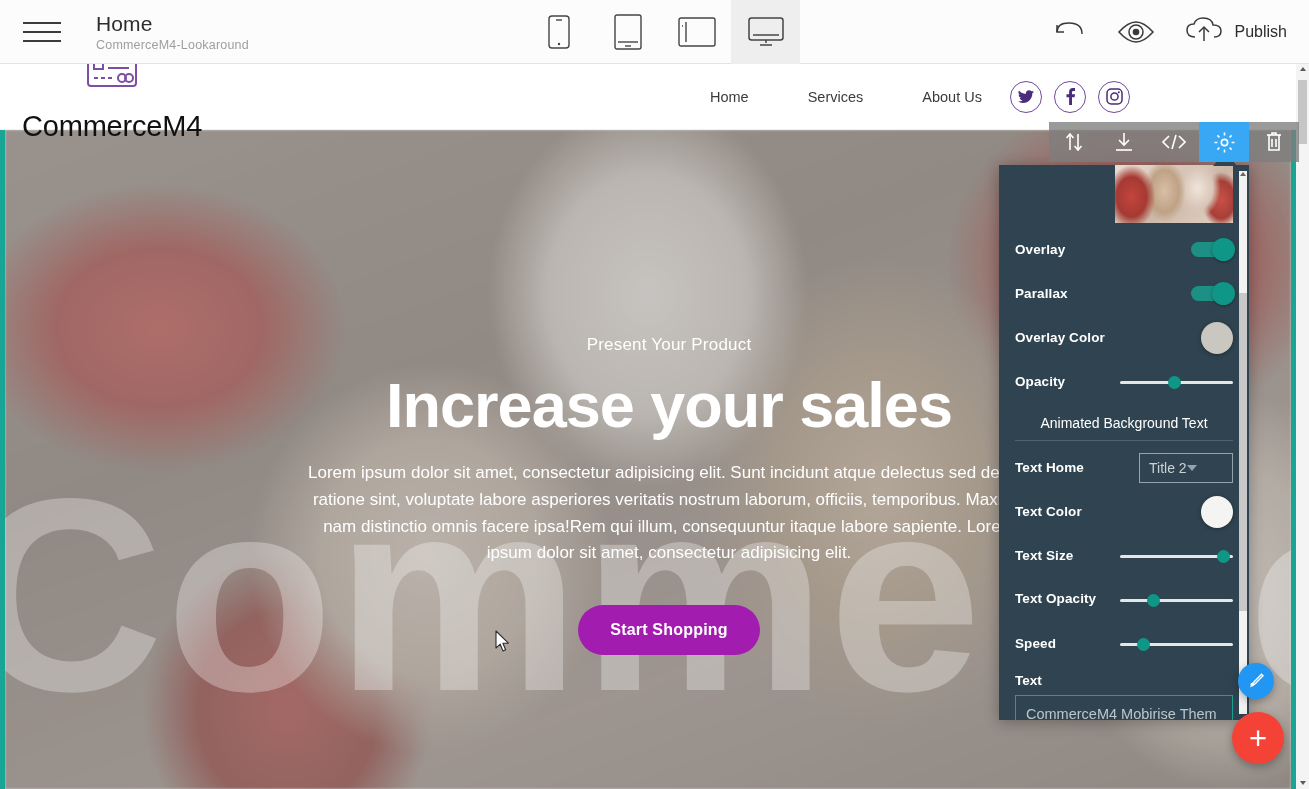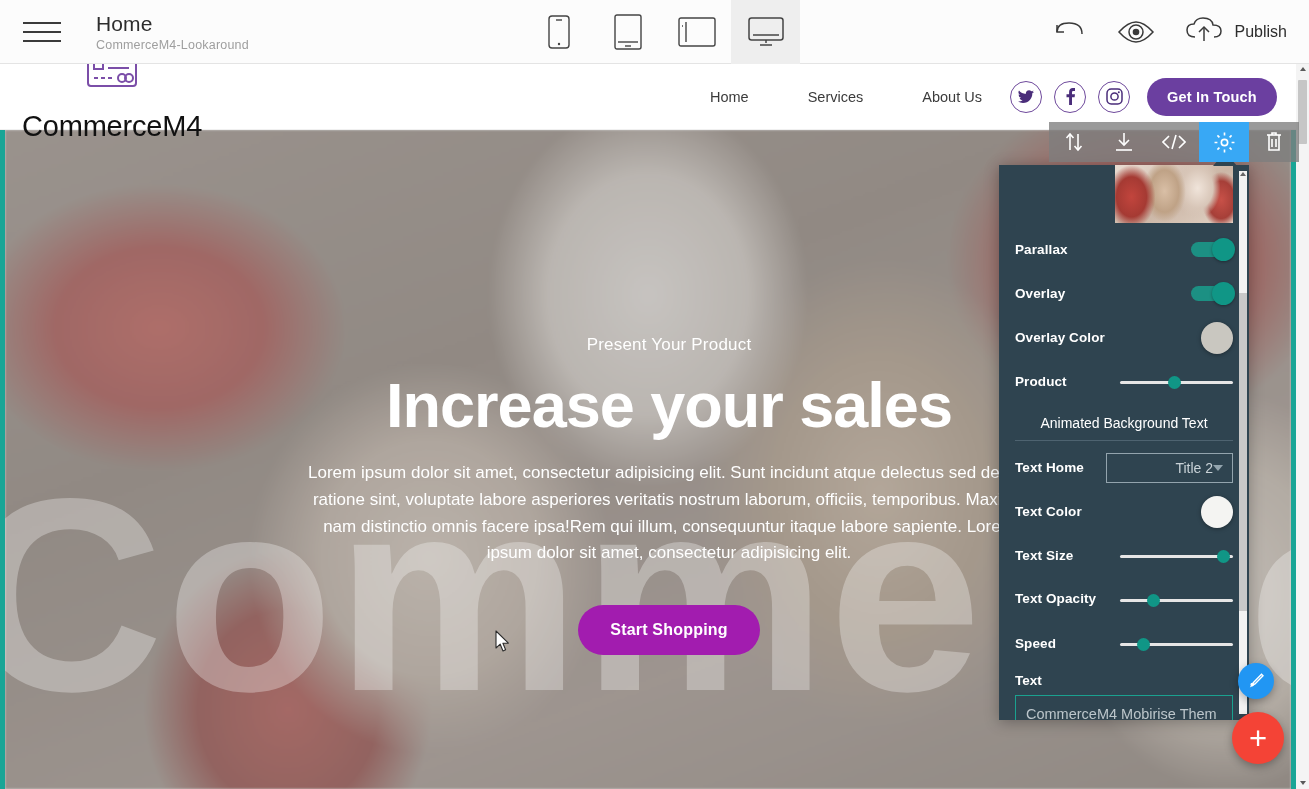--- a/index.html
+++ b/index.html
@@ -169,23 +169,23 @@
   .slider .thumb {
     position: absolute; top: 5px; width: 13px; height: 13px; border-radius: 50%;
     background: #109686;
   }
 
   .section-title {
     text-align: center; font-size: 14px; color: #fff; font-weight: 400;
     margin-top: 16px; padding-bottom: 9px; border-bottom: 1px solid #4e6370;
   }
   .select-box {
-    width: 127px; height: 30px; border: 1px solid #93a4ad; background: transparent;
+    width: 94px; height: 30px; border: 1px solid #93a4ad; background: transparent;
     color: #c9d2d7; font-size: 14px; display: flex; align-items: center;
-    justify-content: flex-end; padding: 0 9px; cursor: pointer;
+    justify-content: flex-start; padding: 0 9px; cursor: pointer;
   }
   .caret { width: 0; height: 0; border-left: 5px solid transparent;
     border-right: 5px solid transparent; border-top: 6px solid #93a4ad; }
   .text-label { font-size: 13.5px; color: #fff; font-weight: 700; margin-top: 12px; }
   .text-input {
     margin-top: 7px; width: 100%; height: 38px; background: transparent;
     border: 1px solid #1aa18f; color: #bcc6cb; font-size: 14.5px; padding: 0 10px;
     font-family: "Liberation Sans", sans-serif; outline: none;
   }
   .panel-scroll {
@@ -341,21 +341,20 @@
         </svg>
       </div>
       <div class="soc">
         <svg width="17" height="17" viewBox="0 0 17 17" fill="none" stroke="#4a2d7a" stroke-width="1.5">
           <rect x="1" y="1" width="15" height="15" rx="4.2"></rect>
           <circle cx="8.5" cy="8.5" r="3.6"></circle>
           <circle cx="12.8" cy="4.3" r="1" fill="#4a2d7a" stroke="none"></circle>
         </svg>
       </div>
     </div>
-    <button class="cta-btn">Get In Touch</button>
   </div>
 
   <div class="hero">
     <div class="hero-bg"></div>
     <div class="hero-overlay"></div>
     <div class="watermark">CommerceM4 Mobirise Them</div>
     <div class="hero-content">
       <div class="hero-kicker">Present Your Product</div>
       <div class="hero-title">Increase your sales</div>
       <div class="hero-para">Lorem ipsum dolor sit amet, consectetur adipisicing elit. Sunt incidunt atque delectus sed debitis ratione sint, voluptate labore asperiores veritatis nostrum laborum, officiis, temporibus. Maxime nam distinctio omnis facere ipsa!Rem qui illum, consequuntur itaque labore sapiente. Lorem ipsum dolor sit amet, consectetur adipisicing elit.</div>
@@ -404,40 +403,40 @@
   </div>
 
   <div class="panel-arrow"></div>
   <div class="panel">
     <div class="panel-inner">
       <div class="panel-thumb-row">
         <div class="panel-thumb"></div>
       </div>
 
       <div class="row">
+        <span class="row-label">Overlay</span>
+        <div class="toggle">
+            <span class="knob"></span>
+          </div>
+      </div>
+
+      <div class="row">
         <span class="row-label">Parallax</span>
         <div class="toggle">
             <span class="knob"></span>
           </div>
       </div>
 
       <div class="row">
-        <span class="row-label">Overlay</span>
-        <div class="toggle">
-            <span class="knob"></span>
-          </div>
-      </div>
-
-      <div class="row">
         <span class="row-label">Overlay Color</span>
         <div class="swatch gray"></div>
       </div>
 
       <div class="row">
-        <span class="row-label">Product</span>
+        <span class="row-label">Opacity</span>
         <div class="slider">
           <span class="track"></span>
             <span class="thumb" id="th-opacity" style="left: 48px;"></span>
         </div>
       </div>
 
       <div class="section-title">Animated Background Text</div>
 
       <div class="row">
         <span class="row-label">Text Home</span>

